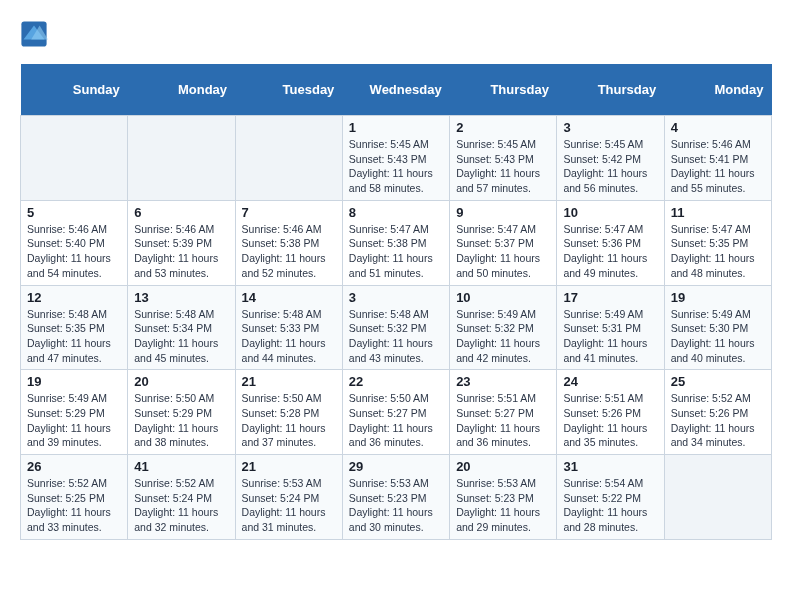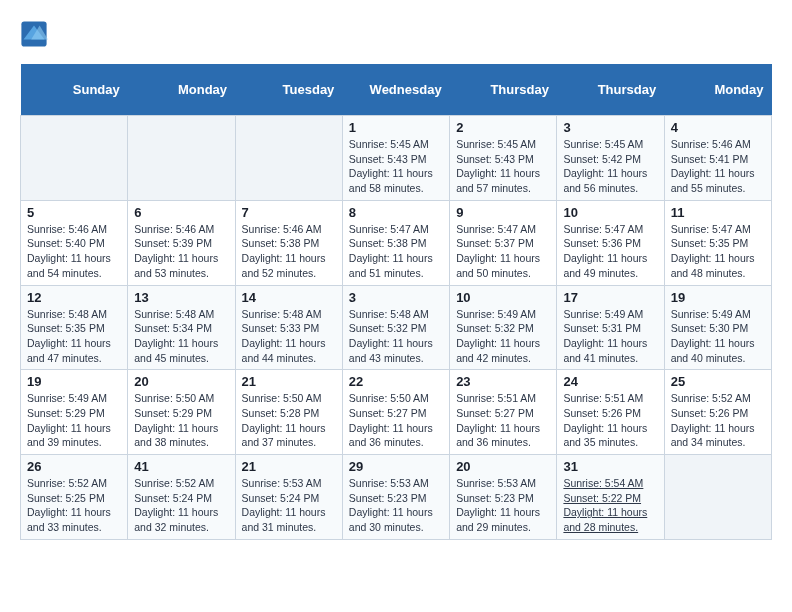--- a/index.html
+++ b/index.html
@@ -338,21 +338,21 @@
         </td>
         <td>
           <div class="day-num">20</div>
           <div class="day-info" style="white-space: pre-line;">Sunrise: 5:53 AM
 Sunset: 5:23 PM
 Daylight: 11 hours
 and 29 minutes.</div>
         </td>
         <td>
           <div class="day-num">31</div>
-          <div class="day-info" style="white-space: pre-line; text-decoration: underline;">Sunrise: 5:54 AM
+          <div class="day-info" style="white-space: pre-line;">Sunrise: 5:54 AM
 Sunset: 5:22 PM
 Daylight: 11 hours
 and 28 minutes.</div>
         </td>
         <td class="empty"></td>
       </tr>
     </tbody>
 </table>
 
 </body></html>

